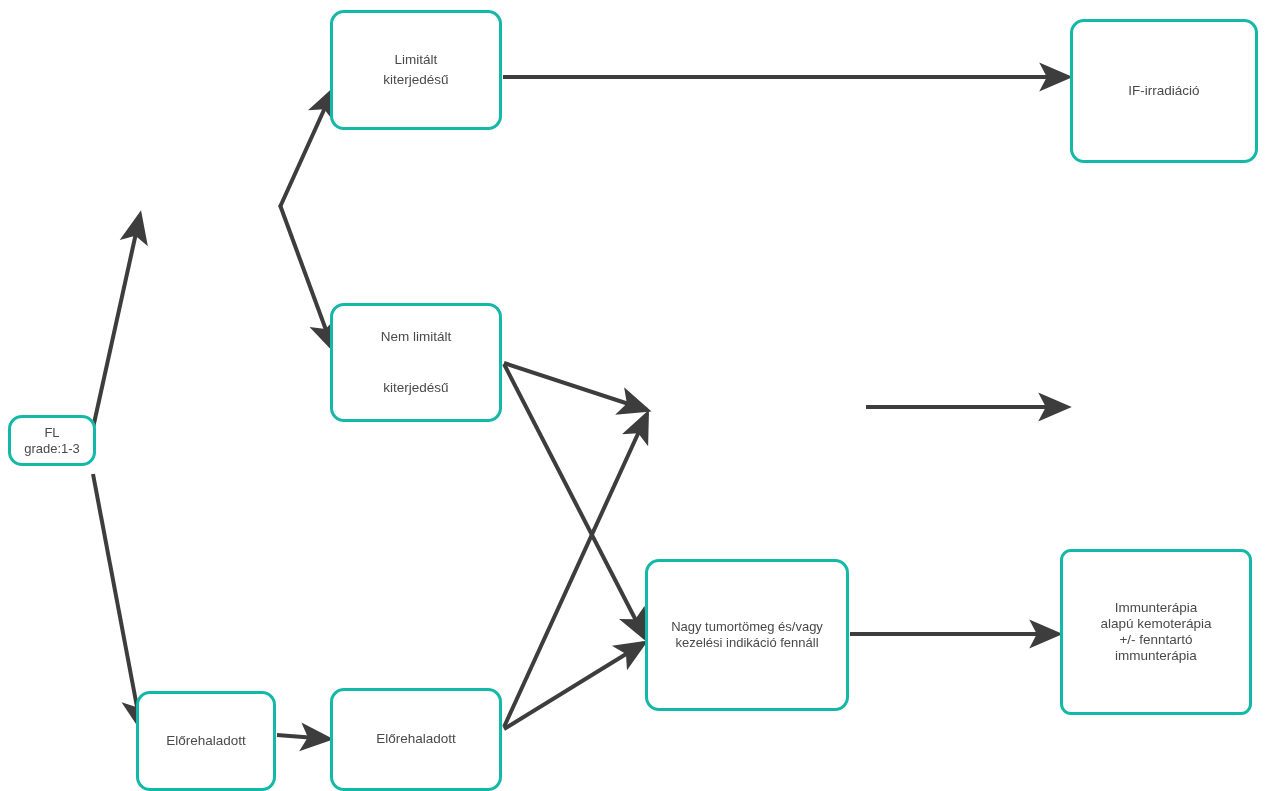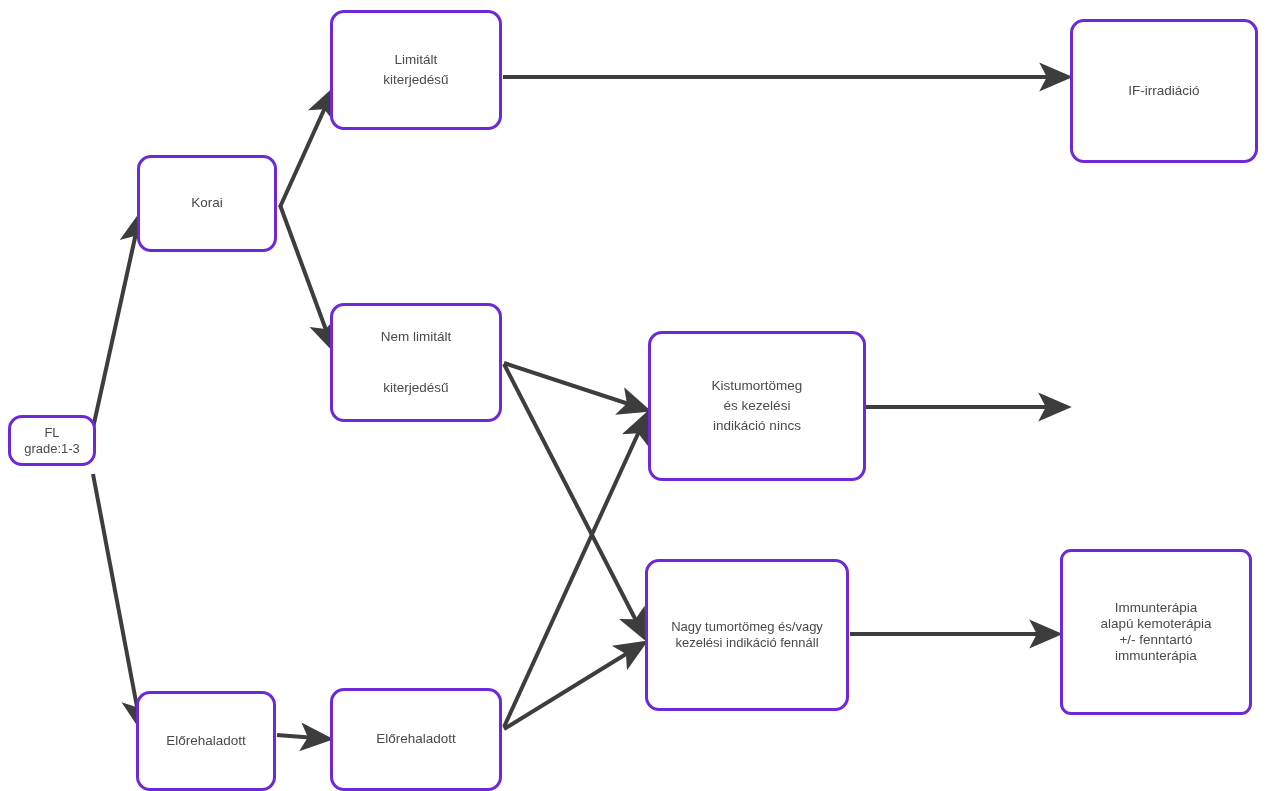--- a/index.html
+++ b/index.html
@@ -23,21 +23,21 @@
     position: absolute;
     top: 0;
     left: 0;
     width: 1273px;
     height: 791px;
   }
   .node-box {
     position: absolute;
     box-sizing: border-box;
     background: #ffffff;
-    border: 3px solid #6d28d9;
+    border: 3px solid #14b8a6;
     border-radius: 14px;
     display: flex;
     flex-direction: column;
     align-items: center;
     justify-content: center;
     text-align: center;
     color: #4a4a4a;
     font-size: 13.5px;
     line-height: 1.05;
     z-index: 5;
@@ -98,47 +98,39 @@
     <path class="edge-path" marker-end="url(#arrowhead)" d="M 866,407 L 1067,407"></path>
 
     <path class="edge-path" marker-end="url(#arrowhead)" d="M 850,634 L 1058,634"></path>
   </svg>
 
   <div class="node-box tight" style="left:8px; top:415px; width:88px; height:51px; font-size:13px;">
     <span class="node-line">FL</span>
     <span class="node-line">grade:1-3</span>
   </div>
 
-  <div class="node-box" style="left:137px; top:155px; width:140px; height:97px;">
-    <span class="node-line">Korai</span>
-  </div>
 
   <div class="node-box" style="left:330px; top:10px; width:172px; height:120px;">
     <span class="node-line">Limitált</span>
     <span class="node-line">kiterjedésű</span>
   </div>
 
   <div class="node-box" style="left:330px; top:303px; width:172px; height:119px;gap:31px;">
     <span class="node-line">Nem limitált</span>
     <span class="node-line">kiterjedésű</span>
   </div>
 
   <div class="node-box" style="left:136px; top:691px; width:140px; height:100px;">
     <span class="node-line">Előrehaladott</span>
   </div>
 
   <div class="node-box" style="left:330px; top:688px; width:172px; height:103px;">
     <span class="node-line">Előrehaladott</span>
   </div>
 
-  <div class="node-box" style="left:648px; top:331px; width:218px; height:150px;">
-    <span class="node-line">Kistumortömeg</span>
-    <span class="node-line">és kezelési</span>
-    <span class="node-line">indikáció nincs</span>
-  </div>
 
   <div class="node-box tight dense" style="left:645px; top:559px; width:204px; height:152px;">
     <span class="node-line">Nagy tumortömeg és/vagy</span>
     <span class="node-line">kezelési indikáció fennáll</span>
   </div>
 
   <div class="node-box" style="left:1070px; top:19px; width:188px; height:144px;">
     <span class="node-line">IF-irradiáció</span>
   </div>
 

